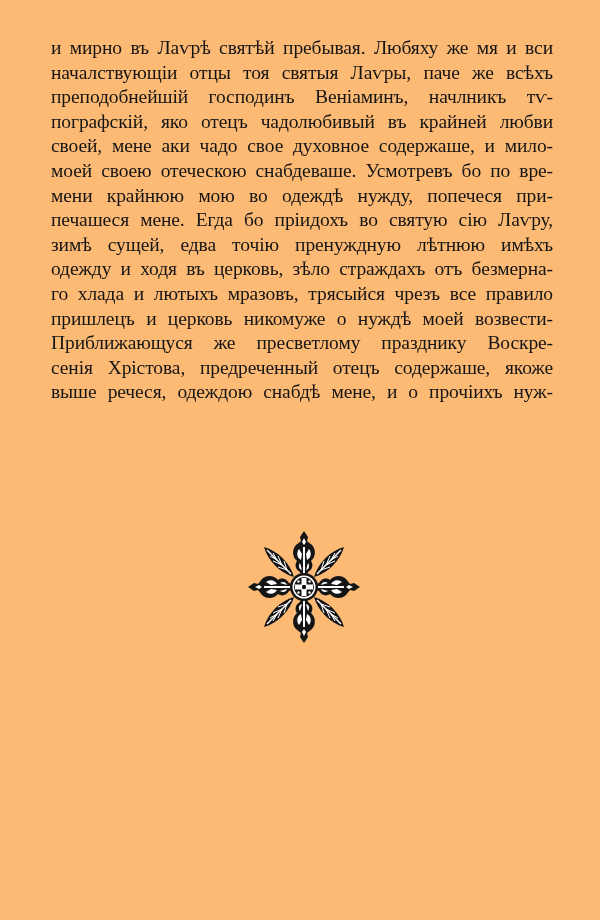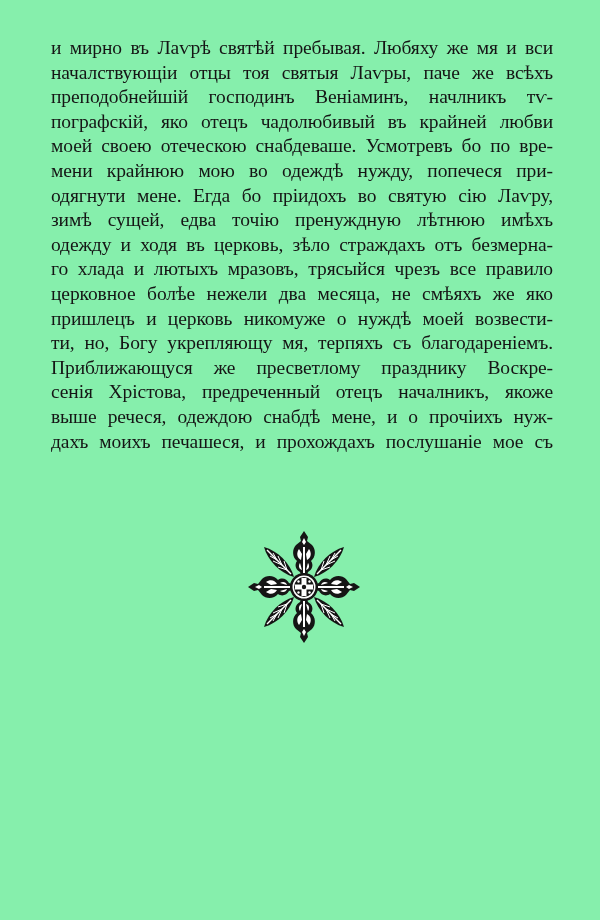--- a/index.html
+++ b/index.html
@@ -12,21 +12,21 @@
     height: 920px;
     position: relative;
     overflow: hidden;
     font-family: "Liberation Serif", "DejaVu Serif", serif;
     color: #151515;
   }
   .page {
     position: absolute;
     left: 0; top: 0;
     width: 600px; height: 920px;
-    background: #86efac;
+    background: #fdba74;
   }
   .text-block {
     position: absolute;
     left: 51px;
     top: 36px;
     width: 502px;
   }
   .line {
     display: block;
     height: 24.6px;
@@ -50,33 +50,31 @@
 </style>
 </head>
 <body>
 
 <div class="page">
   <div class="text-block">
     <span class="line">и мирно въ Лаѵрѣ святѣй пребывая. Любяху же мя и вси</span>
     <span class="line">началствующіи отцы тоя святыя Лаѵры, паче же всѣхъ</span>
     <span class="line">преподобнейшій господинъ Веніаминъ, начлникъ тѵ-</span>
     <span class="line">пографскій, яко отецъ чадолюбивый въ крайней любви</span>
+    <span class="line">своей, мене аки чадо свое духовное содержаше, и мило-</span>
     <span class="line">моей своею отеческою снабдеваше. Усмотревъ бо по вре-</span>
     <span class="line">мени крайнюю мою во одеждѣ нужду, попечеся при-</span>
-    <span class="line">одягнути мене. Егда бо пріидохъ во святую сію Лаѵру,</span>
+    <span class="line">печашеся мене. Егда бо пріидохъ во святую сію Лаѵру,</span>
     <span class="line">зимѣ сущей, едва точію пренуждную лѣтнюю имѣхъ</span>
     <span class="line">одежду и ходя въ церковь, зѣло страждахъ отъ безмерна-</span>
     <span class="line">го хлада и лютыхъ мразовъ, трясыйся чрезъ все правило</span>
-    <span class="line">церковное болѣе нежели два месяца, не смѣяхъ же яко</span>
     <span class="line">пришлецъ и церковь никомуже о нуждѣ моей возвести-</span>
-    <span class="line">ти, но, Богу укрепляющу мя, терпяхъ съ благодареніемъ.</span>
     <span class="line">Приближающуся же пресветлому празднику Воскре-</span>
-    <span class="line">сенія Хрістова, предреченный отецъ началникъ, якоже</span>
+    <span class="line">сенія Хрістова, предреченный отецъ содержаше, якоже</span>
     <span class="line">выше речеся, одеждою снабдѣ мене, и о прочіихъ нуж-</span>
-    <span class="line">дахъ моихъ печашеся, и прохождахъ послушаніе мое съ</span>
   </div>
 
   <div class="ornament">
     <svg width="120" height="120" viewBox="-60 -60 120 120" xmlns="http://www.w3.org/2000/svg">
       <defs>
 
         <g id="arm">
           <path d="M0,-56 L4,-50 L3,-46 L8,-42 C12,-38 12,-30 7,-26 C10,-22 8,-17 4,-15 L3,-12 L-3,-12 L-4,-15 C-8,-17 -10,-22 -7,-26 C-12,-30 -12,-38 -8,-42 L-3,-46 L-4,-50 Z" fill="#151515"></path>
           <path d="M0,-49 L2,-45 L0,-42 L-2,-45 Z" fill="#fff"></path>
           <path d="M-5,-38 C-8,-34 -7,-29 -3,-27 L-2,-33 Z" fill="#fff"></path>

